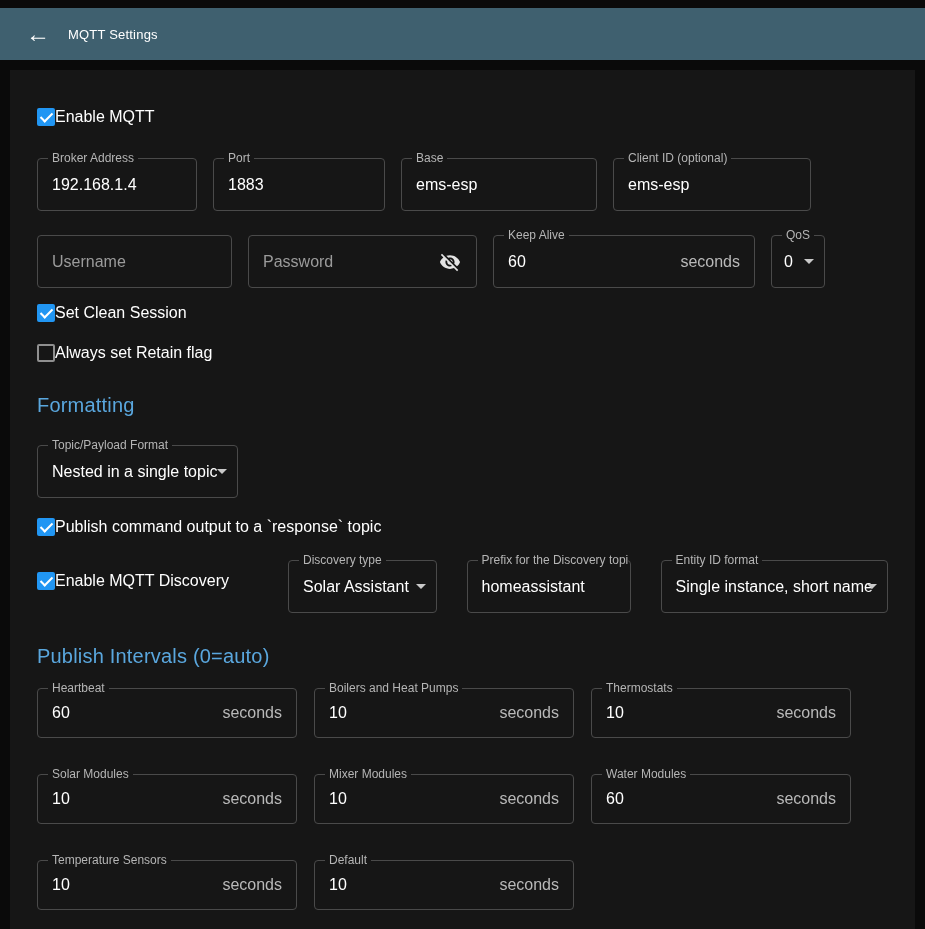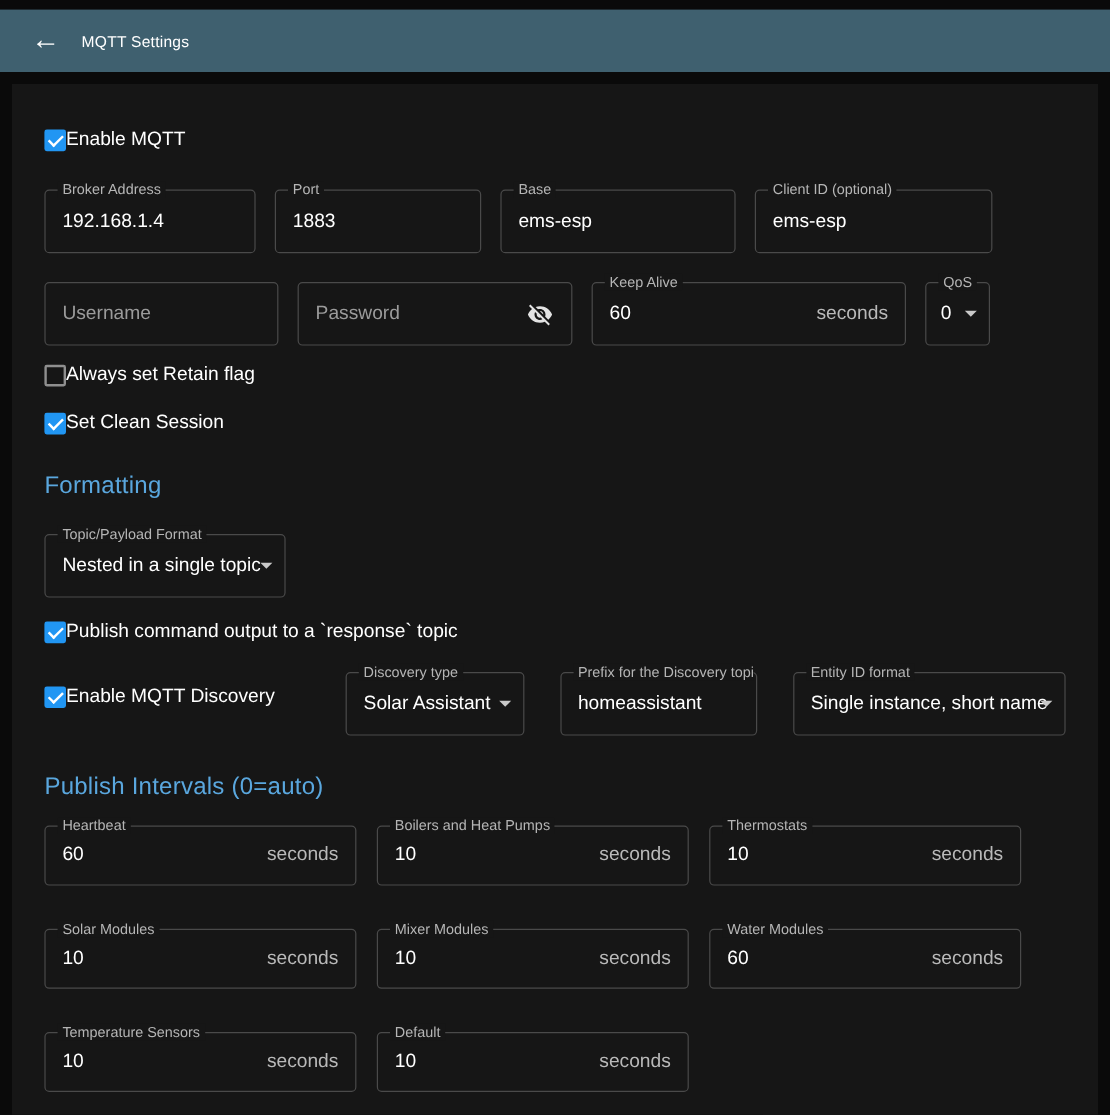--- a/index.html
+++ b/index.html
@@ -174,21 +174,21 @@
 </div>
 
 <div class="panel">
 
   <label class="cb-row mb26">
     <span class="cb checked"></span>
     <span>Enable MQTT</span>
   </label>
 
   <div class="row">
-    <div class="field" style="width:176px">
+    <div class="field" style="width:160px">
       <span class="flabel">Broker Address</span>
       <input class="finput" type="text" value="192.168.1.4" style="">
     </div>
     <div class="field" style="width:172px">
       <span class="flabel">Port</span>
       <input class="finput" type="text" value="1883" style="">
     </div>
     <div class="field" style="width:196px">
       <span class="flabel">Base</span>
       <input class="finput" type="text" value="ems-esp" style="">
@@ -217,26 +217,26 @@
       <span class="suffix">seconds</span>
     </div>
     <div class="field" style="width:54px; padding:0 10px 0 12px">
       <span class="flabel">QoS</span>
       <span class="selval">0</span>
       <span class="caret"></span>
     </div>
   </div>
 
   <label class="cb-row mt16">
+    <span class="cb checked"></span>
+    <span>Set Clean Session</span>
+  </label>
+  <label class="cb-row mt16">
     <span class="cb"></span>
     <span>Always set Retain flag</span>
-  </label>
-  <label class="cb-row mt16">
-    <span class="cb checked"></span>
-    <span>Set Clean Session</span>
   </label>
 
   <h2 class="section-h mt26 mb16">Formatting</h2>
 
   <div class="field" style="width:201px">
     <span class="flabel">Topic/Payload Format</span>
     <span class="selval">Nested in a single topic</span>
     <span class="caret"></span>
   </div>
 

